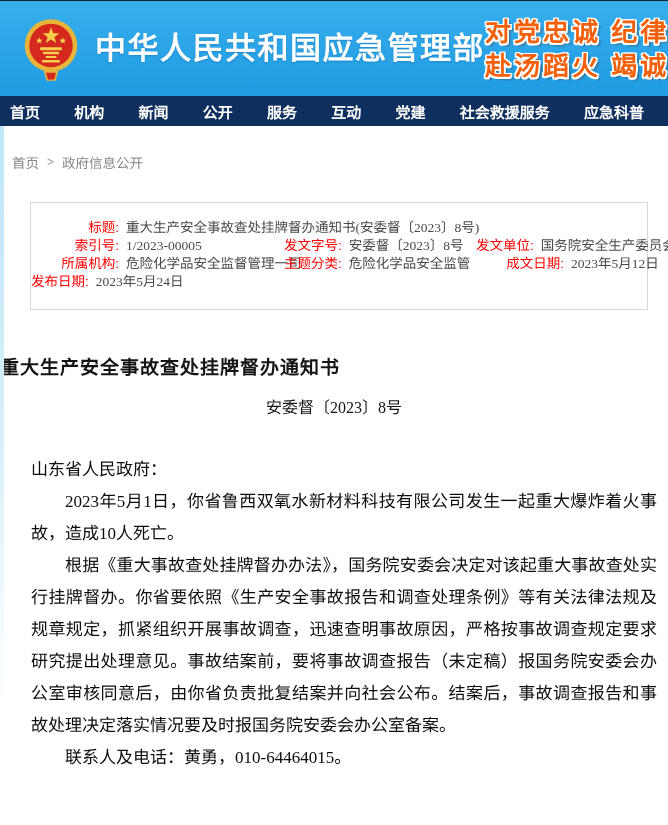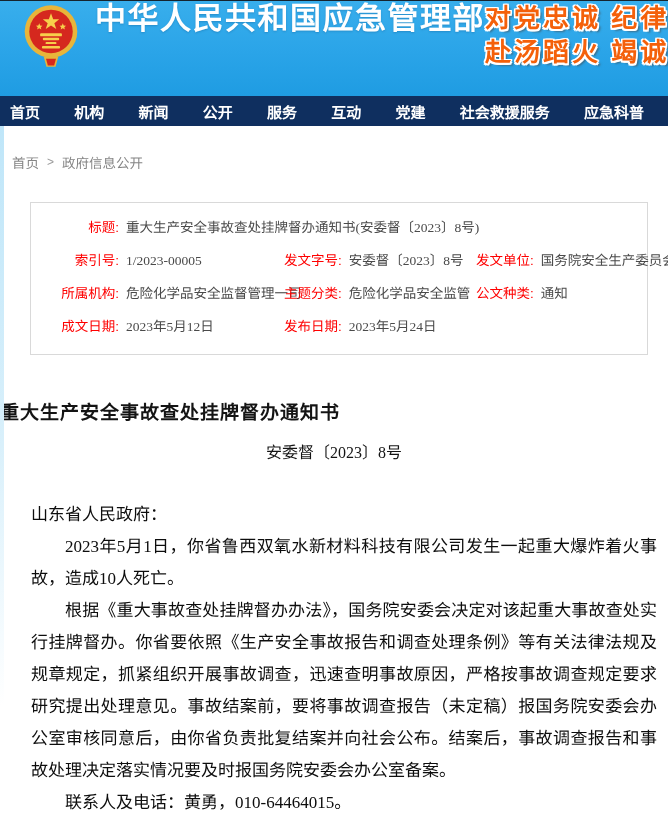--- a/index.html
+++ b/index.html
@@ -5,21 +5,21 @@
   * { margin:0; padding:0; box-sizing:border-box; }
   html,body { background:#ffffff; }
   body {
     width:668px; min-height:825px; margin:0 auto; position:relative;
     font-family:"Liberation Sans","DejaVu Sans",sans-serif;
     overflow-x:hidden;
   }
 
   
   .masthead {
-    height:96px; display:flex; align-items:flex-start;
+    height:96px; display:flex; align-items:center;
     background:linear-gradient(180deg,#38aeec 0%, #2aa4e8 55%, #1f9ce2 100%);
     border-top:1px solid #16242e;
     padding:0 12px 0 22px;
   }
   .emblem { width:58px; height:66px; flex-shrink:0; margin-top:2px; }
   .masthead-text { margin-left:15px; }
   .site-title {
     color:#ffffff; font-size:31px; font-weight:bold; letter-spacing:1.5px;
     line-height:36px; text-shadow:0 1px 2px rgba(0,60,110,.25); white-space:nowrap;
   }
@@ -64,21 +64,21 @@
   .crumb { cursor:pointer; }
   .crumb-sep { color:#9a9a9a; font-size:12px; }
 
   
   .meta-box {
     margin:30px 20px 0 30px; width:618px;
     border:1px solid #d9d9d9;
     padding:16px 0 18px 0;
     font-size:13.5px;
   }
-  .meta-grid { display:grid; grid-template-columns:253px 192px 173px; row-gap:15px; }
+  .meta-grid { display:grid; grid-template-columns:253px 192px 173px; }
   .meta-cell { display:flex; align-items:baseline; line-height:18px; }
   .meta-cell.full { grid-column:1 / -1; }
   .meta-label { color:#fe0000; white-space:nowrap; margin-right:7px; }
   .meta-cell.c1 .meta-label { min-width:88px; text-align:right; flex-shrink:0; }
   .meta-value { color:#4a4a4a; white-space:nowrap;font-family:Liberation Serif, serif; }
 
   
   .doc-title {
     margin-top:42px; text-align:left;
     font-family:"Liberation Serif","DejaVu Serif",serif;
@@ -163,24 +163,20 @@
     </div>
 
     <div class="meta-cell c1">
       <span class="meta-label">所属机构:</span>
       <span class="meta-value">危险化学品安全监督管理一司</span>
     </div>
     <div class="meta-cell">
       <span class="meta-label">主题分类:</span>
       <span class="meta-value">危险化学品安全监管</span>
     </div>
-    <div class="meta-cell">
-      <span class="meta-label">公文种类:</span>
-      <span class="meta-value">通知</span>
-    </div>
 
     <div class="meta-cell c1">
       <span class="meta-label">成文日期:</span>
       <span class="meta-value">2023年5月12日</span>
     </div>
     <div class="meta-cell">
       <span class="meta-label">发布日期:</span>
       <span class="meta-value">2023年5月24日</span>
     </div>
     <div class="meta-cell"></div>

